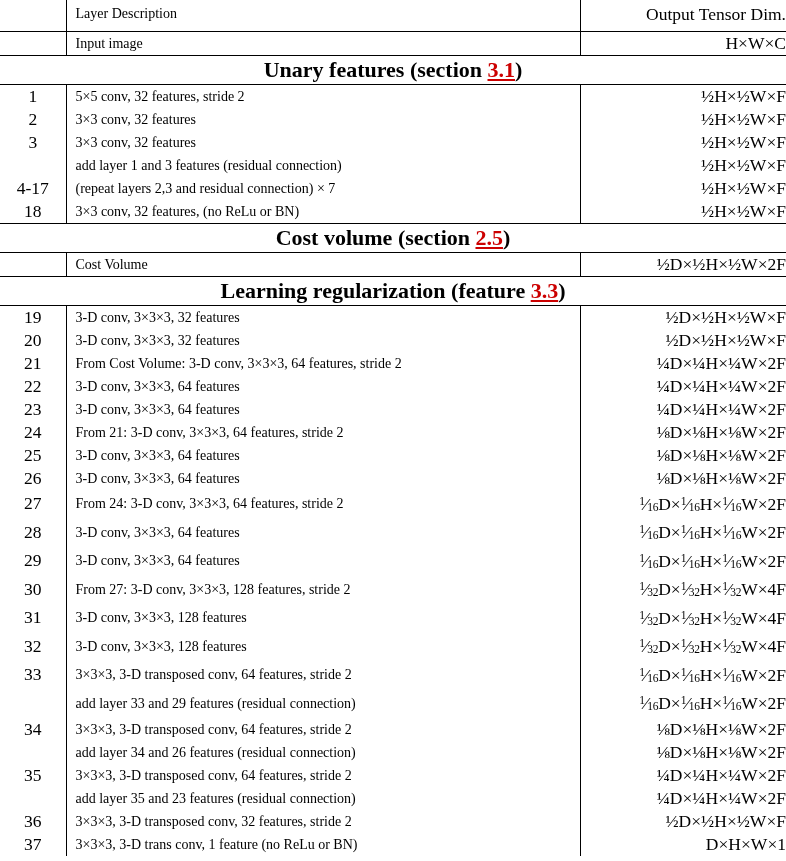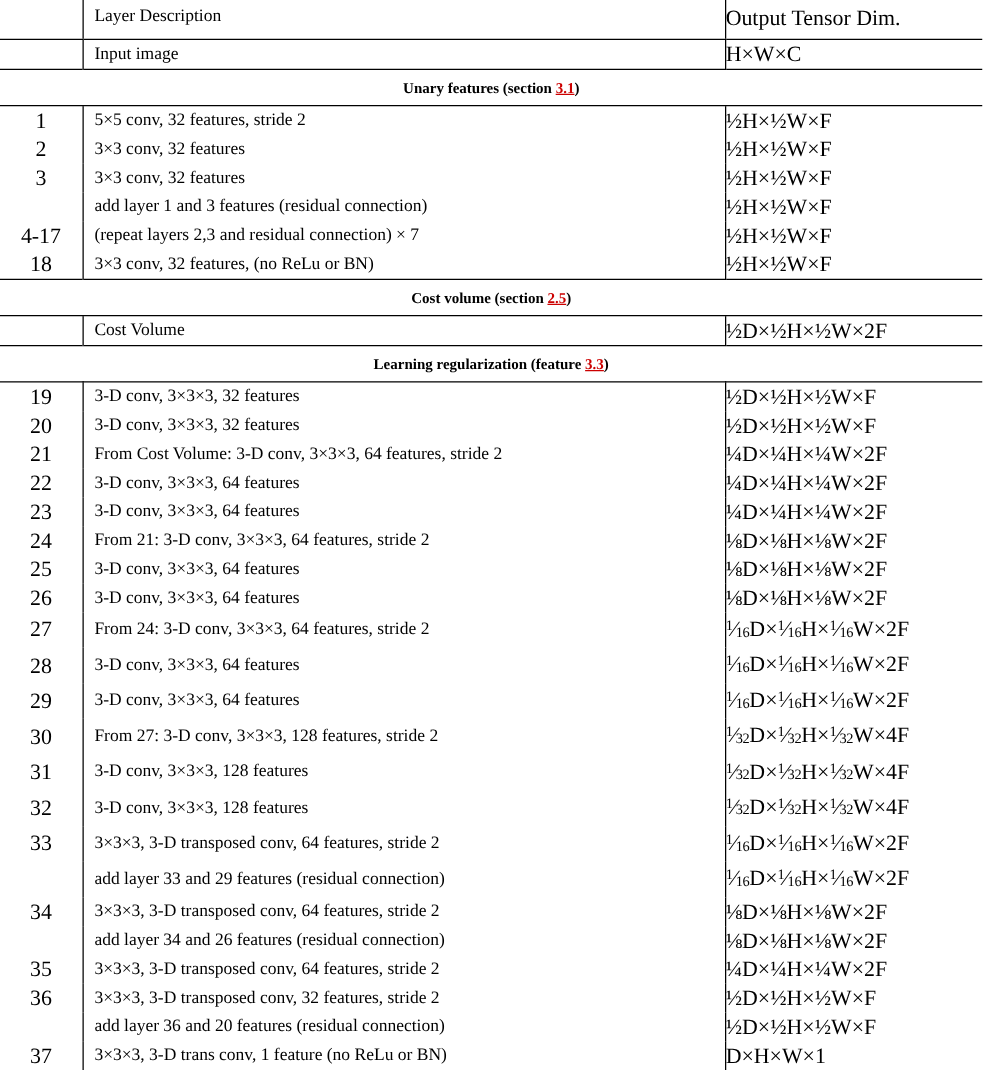--- a/index.html
+++ b/index.html
@@ -12,29 +12,29 @@
   col.c-num{width:66px;}
   col.c-desc{width:514px;}
   col.c-dim{width:206px;}
 
   td{padding:0;vertical-align:middle;}
   .rh{height:23px;line-height:23px;font-size:17.5px;}
   .hdr{height:28px;line-height:28px;font-size:18px;}
 
   .num{text-align:center;font-size:17.5px;}
   .desc{padding-left:9px;font-size:14px;white-space:nowrap;}
-  .dim{text-align:left;font-size:17.5px;white-space:nowrap;margin-top:23px;}
+  .dim{text-align:right;font-size:17.5px;white-space:nowrap;margin-top:23px;}
 
   
   .vl{border-left:1.3px solid #000;}
   .dbl-gap{height:3px;}
   .dbl-gap td{border-bottom:1.3px solid #000;padding:0;line-height:0;font-size:0;}
 
   .section-row td{
-    text-align:center;font-weight:bold;font-size:12px;
+    text-align:center;font-weight:bold;font-size:22px;
     border-top:1.3px solid #000;border-bottom:1.3px solid #000;
     height:28px;line-height:28px;
   }
   .sec-link{color:#cc0000;}
 
   
   .frac{display:inline-block;white-space:nowrap;letter-spacing:-0.3px;}
   .frac .n{font-size:11.5px;vertical-align:0.42em;}
   .frac .s{font-size:17.5px;}
   .frac .d{font-size:11.5px;vertical-align:-0.06em;}
@@ -197,28 +197,28 @@
         <td class="num"></td>
         <td class="desc vl">add layer 34 and 26 features (residual connection)</td>
         <td class="dim vl">⅛D×⅛H×⅛W×2F</td>
       </tr>
       <tr class="rh">
         <td class="num">35</td>
         <td class="desc vl">3×3×3, 3-D transposed conv, 64 features, stride 2</td>
         <td class="dim vl">¼D×¼H×¼W×2F</td>
       </tr>
       <tr class="rh">
+        <td class="num"></td>
+        <td class="desc vl">add layer 35 and 23 features (residual connection)</td>
+        <td class="dim vl">¼D×¼H×¼W×2F</td>
+      </tr>
+      <tr class="rh">
         <td class="num">36</td>
         <td class="desc vl">3×3×3, 3-D transposed conv, 32 features, stride 2</td>
         <td class="dim vl">½D×½H×½W×F</td>
       </tr>
       <tr class="rh">
-        <td class="num"></td>
-        <td class="desc vl">add layer 36 and 20 features (residual connection)</td>
-        <td class="dim vl">½D×½H×½W×F</td>
-      </tr>
-      <tr class="rh">
         <td class="num">37</td>
         <td class="desc vl">3×3×3, 3-D trans conv, 1 feature (no ReLu or BN)</td>
         <td class="dim vl">D×H×W×1</td>
       </tr>
     </tbody>
 </table>
 
 </body></html>

